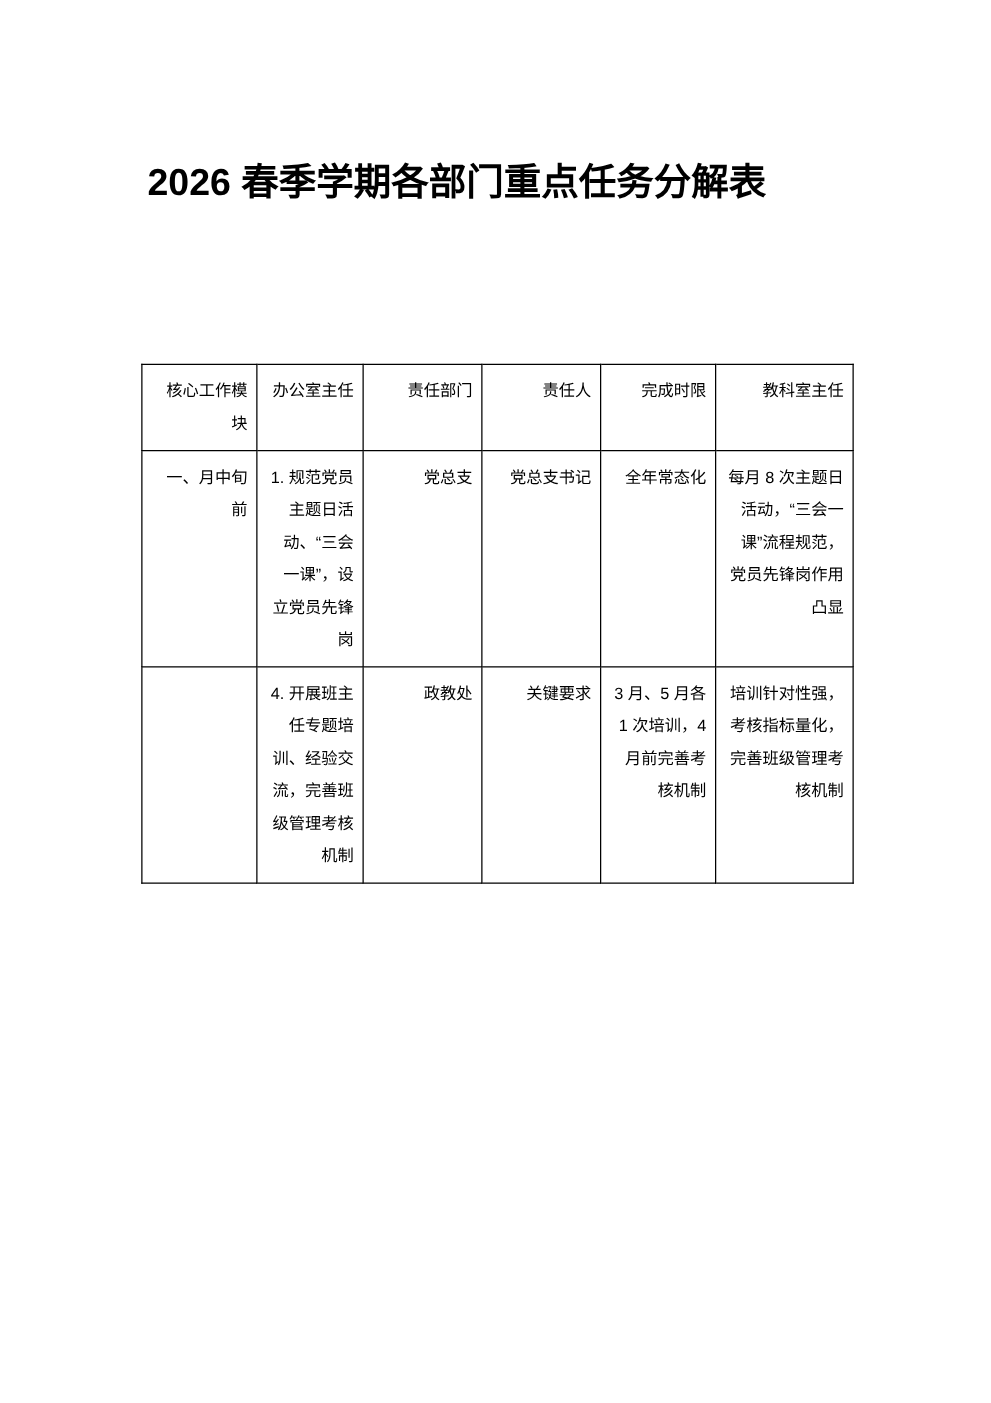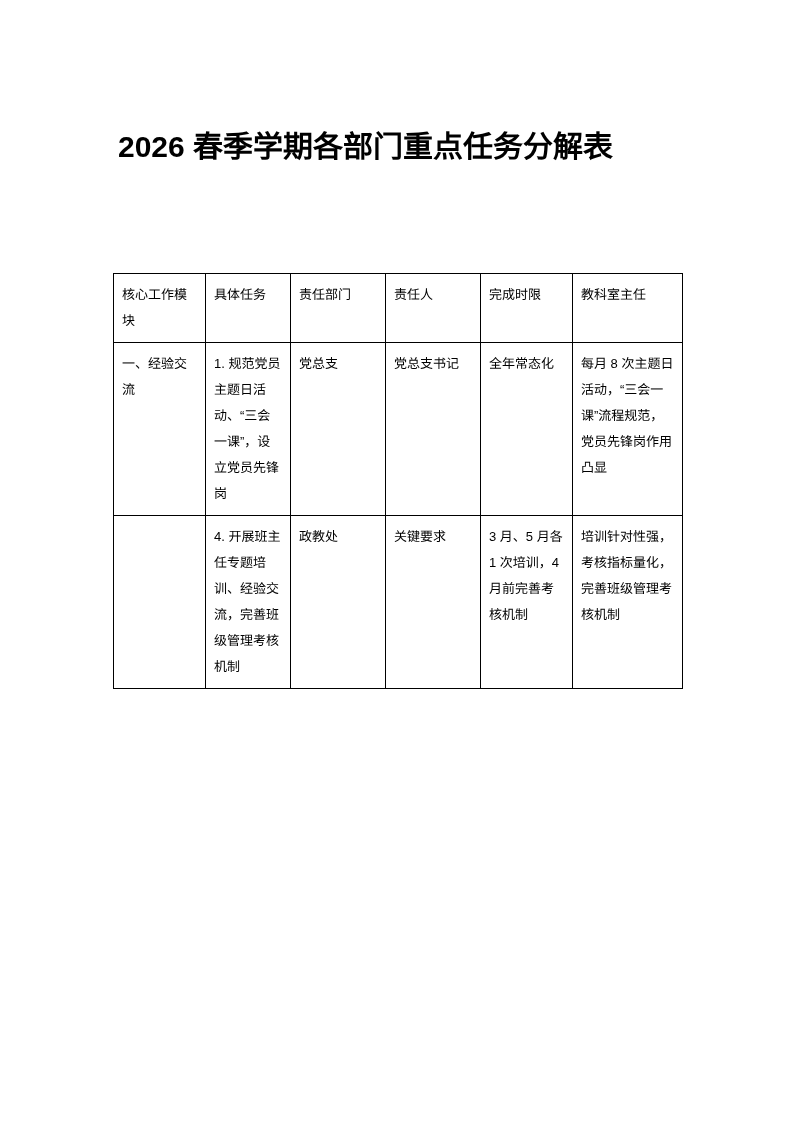--- a/index.html
+++ b/index.html
@@ -31,26 +31,27 @@
     font-size: 30px;
     font-weight: bold;
     line-height: 44px;
     letter-spacing: 0px;
     color: #000000;
     margin: 0;
   }
   .task-table {
     position: absolute;
     left: 113px;
-    top: 273px;
+    top: 291px;
     width: 569px;
     border-collapse: collapse;
     table-layout: fixed;
     font-size: 13px;
     line-height: 26px;
+    text-align: right;
   }
   .task-table td {
     border: 1px solid #000000;
     vertical-align: top;
     padding: 8px 7px 8px 8px;
     color: #000000;
     font-size: 13px;
     line-height: 26px;
     word-break: break-all;
     overflow-wrap: break-word;
@@ -81,29 +82,29 @@
       <col class="col-module">
       <col class="col-task">
       <col class="col-dept">
       <col class="col-person">
       <col class="col-dead">
       <col class="col-req">
     </colgroup>
     <tbody>
       <tr class="head-row">
         <td class="head-cell">核心工作模块</td>
-        <td class="head-cell">具体任务</td>
+        <td class="head-cell">办公室主任</td>
         <td class="head-cell">责任部门</td>
         <td class="head-cell">责任人</td>
         <td class="head-cell">完成时限</td>
         <td class="head-cell">教科室主任</td>
       </tr>
 
       <tr class="body-row">
-        <td>一、经验交流</td>
+        <td>一、月中旬前</td>
         <td>1. 规范党员主题日活动、“三会一课”，设立党员先锋岗</td>
         <td>党总支</td>
         <td>党总支书记</td>
         <td>全年常态化</td>
         <td>每月 8 次主题日活动，“三会一课”流程规范，党员先锋岗作用凸显</td>
       </tr>
 
 
 
       <tr class="body-row">

